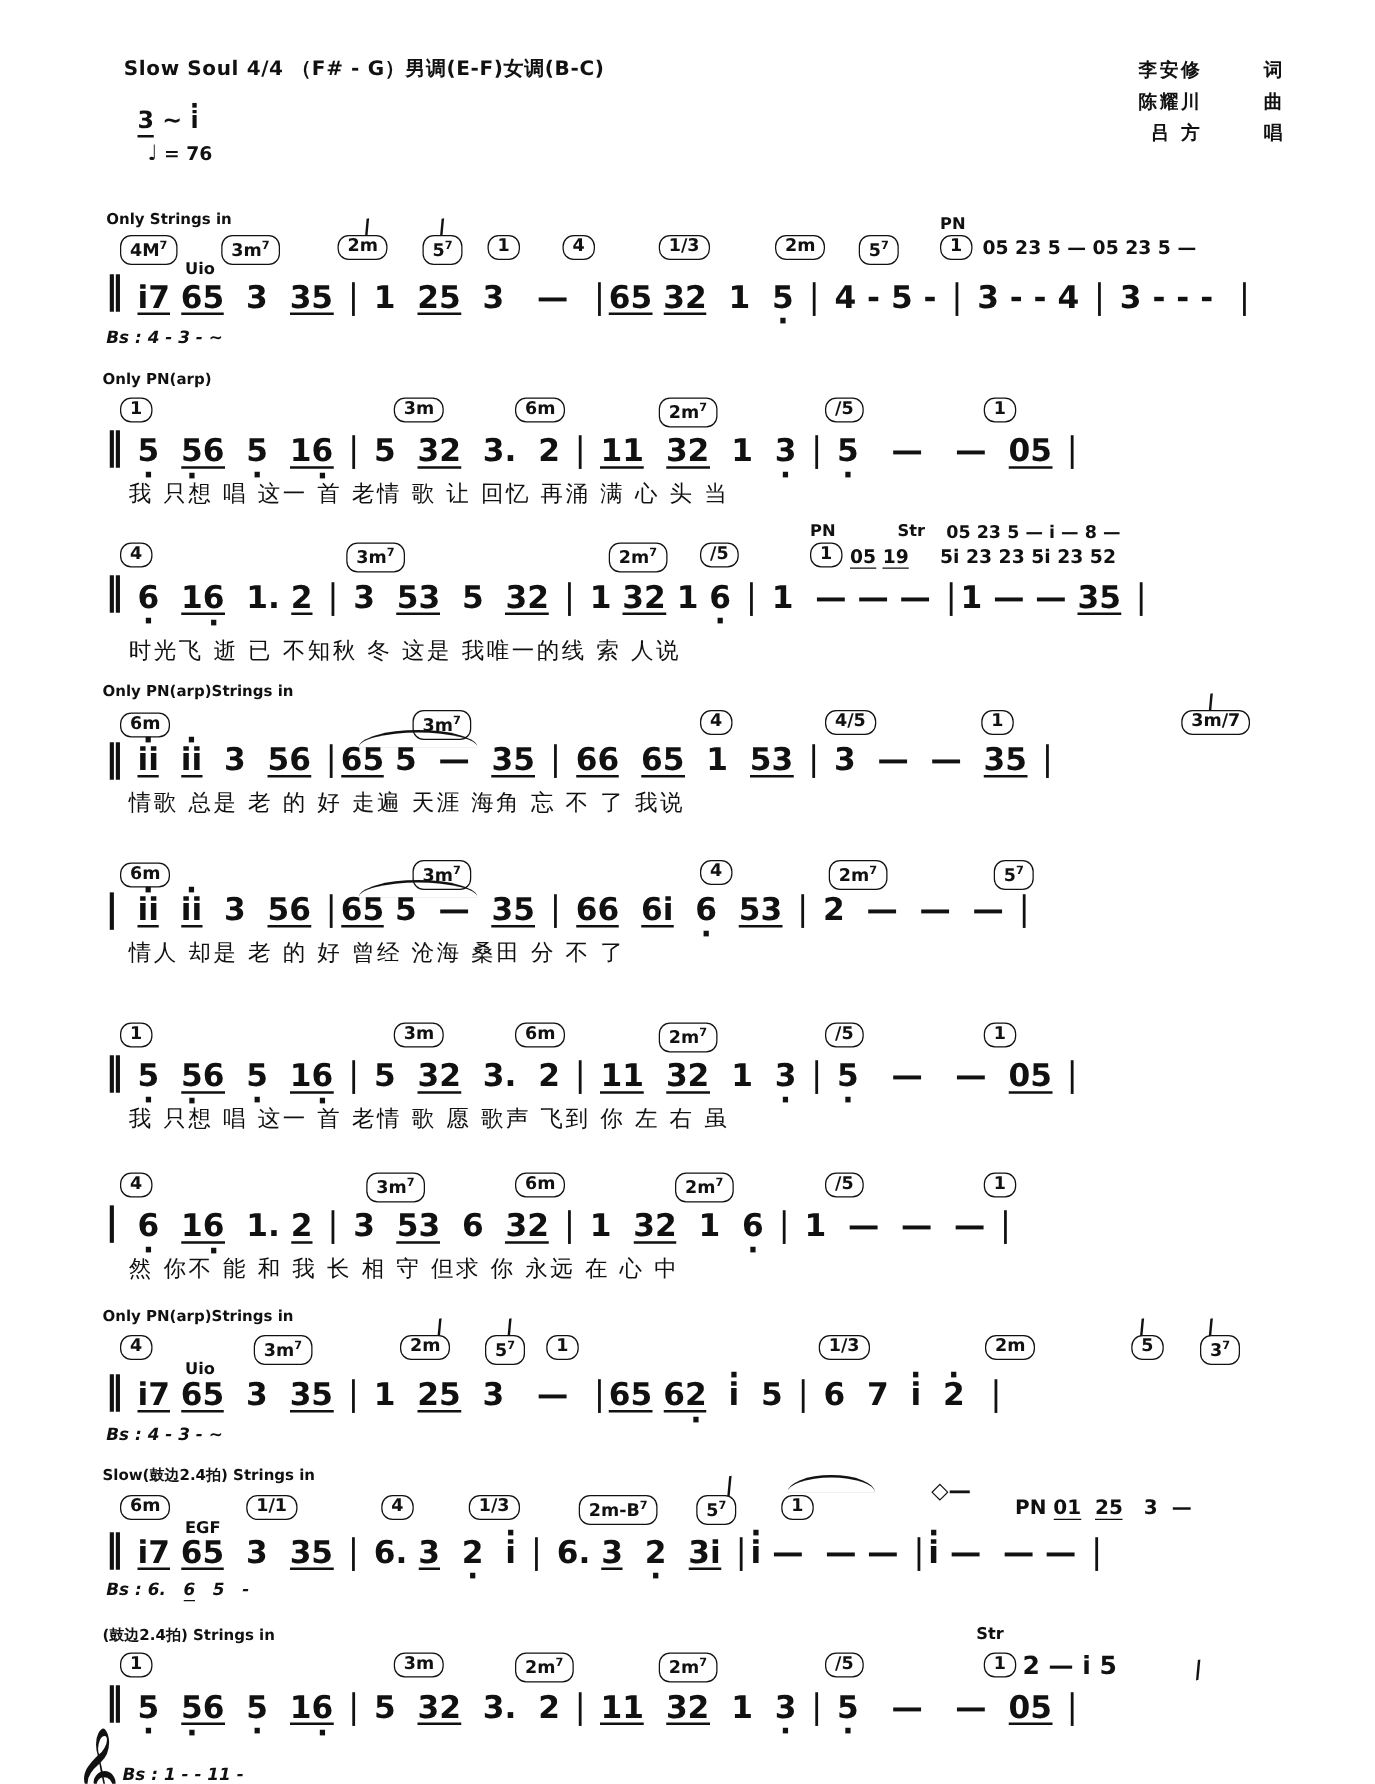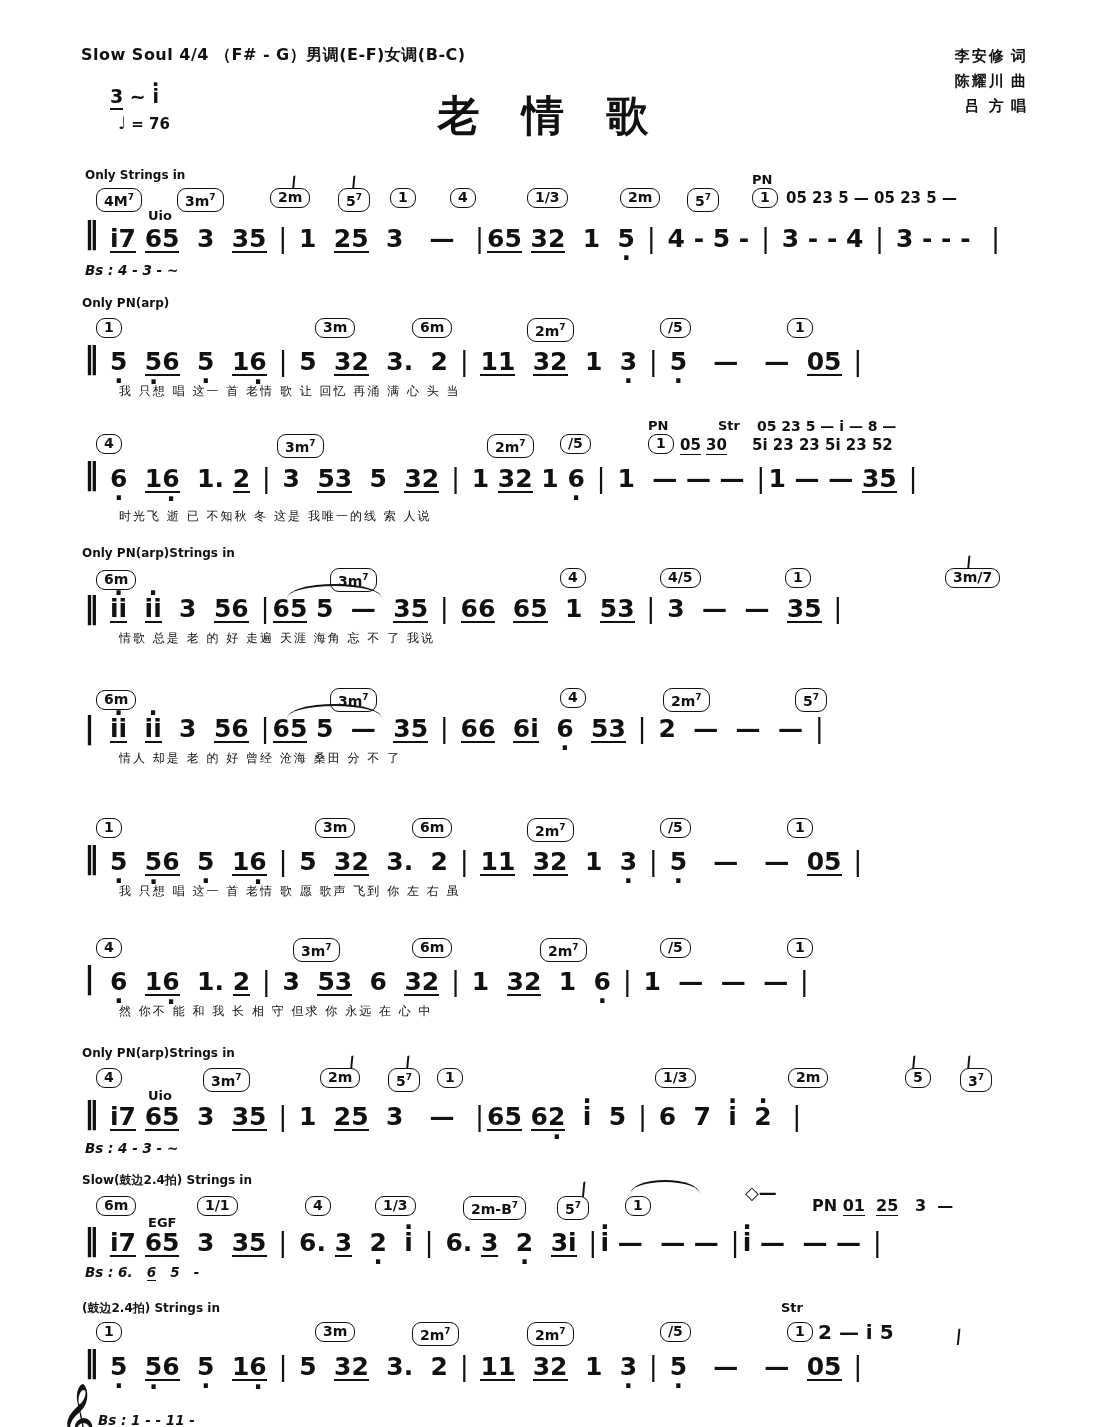--- a/index.html
+++ b/index.html
@@ -8,21 +8,21 @@
     background:#ffffff;
     font-family:"Liberation Serif", serif;
     color:#111;
     position:relative;
     overflow:hidden;
   }
   .sheet{position:relative;width:1100px;height:1427px;}
 
   
   .hdr-left{
-    position:absolute;left:81px;top:45px;
+    position:absolute;left:99px;top:45px;
     font-family:"DejaVu Sans", sans-serif;
     font-weight:bold;font-size:16px;letter-spacing:.5px;
   }
   .tonic{
     position:absolute;left:110px;top:85px;
     font-family:"DejaVu Sans", sans-serif;
     font-weight:bold;font-size:19px;
   }
   .tonic .u{border-bottom:2px solid #111;padding-bottom:1px;}
   .tempo{
@@ -35,21 +35,21 @@
     position:absolute;left:0;right:0;top:88px;
     text-align:center;
     font-family:"DejaVu Sans", sans-serif;
     font-weight:bold;font-size:42px;letter-spacing:14px;
   }
   .credits{
     position:absolute;right:72px;top:44px;
     font-family:"DejaVu Sans", sans-serif;
     font-size:15px;font-weight:bold;line-height:25px;text-align:right;
   }
-  .credits span{letter-spacing:2px;}
+  .credits span{letter-spacing:2px;margin-left:44px;}
 
   
   .sys{position:absolute;left:0;width:1100px;}
   .lbl{
     position:absolute;
     font-family:"DejaVu Sans", sans-serif;
     font-weight:bold;font-size:12px;white-space:nowrap;
   }
   .chord{
     position:absolute;
@@ -67,21 +67,21 @@
   }
   .notes .bar{font-weight:normal;font-size:27px;padding:0 3px;}
   .u1{border-bottom:2px solid #111;display:inline-block;line-height:.95em;}
   .dot-hi{position:relative;}
   .dot-hi::before{content:"·";position:absolute;left:50%;top:-15px;transform:translateX(-50%);font-size:24px;}
   .dot-lo{position:relative;}
   .dot-lo::after{content:"·";position:absolute;left:50%;bottom:-19px;transform:translateX(-50%);font-size:24px;}
   .lyr{
     position:absolute;
     font-family:"DejaVu Sans", sans-serif;
-    font-size:12px;white-space:nowrap;margin-left:16px;
+    font-size:18px;white-space:nowrap;
   }
   .bs{
     position:absolute;
     font-family:"DejaVu Sans", sans-serif;
     font-style:italic;font-size:13.5px;font-weight:bold;white-space:nowrap;
   }
   .tiny{
     position:absolute;
     font-family:"DejaVu Sans", sans-serif;
     font-weight:bold;font-size:13px;white-space:nowrap;
@@ -104,21 +104,20 @@
   }
 </style>
 </head>
 <body>
 
 <div class="sheet">
 
   <div class="hdr-left">Slow Soul 4/4 （F# - G）男调(E-F)女调(B-C)</div>
   <div class="tonic"><span class="u">3</span> ~ <span style="position:relative">i<span style="position:absolute;left:50%;top:-13px;transform:translateX(-50%);font-size:20px">·</span></span></div>
   <div class="tempo"><span class="note">♩</span> <span>= 76</span></div>
-  <div class="title">老 情 歌</div>
   <div class="credits">
     <div><span>李安修</span>&nbsp;<span>词</span></div>
     <div><span>陈耀川</span>&nbsp;<span>曲</span></div>
     <div><span>吕 方</span>&nbsp;<span>唱</span></div>
   </div>
 
   <div class="sys">
     <div class="lbl" style="left:85px;top:168px">Only Strings in</div>
     <div class="slash" style="left:290px;top:172px">/</div>
     <div class="slash" style="left:350px;top:172px">/</div>
@@ -158,21 +157,21 @@
   </div>
 
   <div class="sys">
     <div class="chord" style="left:96px;top:434px">4</div>
     <div class="chord" style="left:277px;top:434px">3m<sup>7</sup></div>
     <div class="chord" style="left:487px;top:434px">2m<sup>7</sup></div>
     <div class="chord" style="left:560px;top:434px">/5</div>
     <div class="chord" style="left:648px;top:434px">1</div>
     <div class="tiny" style="left:648px;top:418px">PN</div>
     <div class="tiny" style="left:718px;top:418px">Str</div>
-    <div class="tiny" style="left:680px;top:436px;font-size:15px"><span class="ul">05</span> <span class="ul">30</span></div>
+    <div class="tiny" style="left:680px;top:436px;font-size:15px"><span class="ul">05</span> <span class="ul">19</span></div>
     <div class="tiny" style="left:757px;top:418px;font-size:14px">05 23   5 —  i —  8 —</div>
     <div class="tiny" style="left:752px;top:436px;font-size:15px">5i 23   23 5i   23 52</div>
     <div class="rep" style="left:84px;top:456px">‖</div>
     <div class="notes" style="left:110px;top:462px">
       <span class="dot-lo">6</span>&nbsp; <span class="u1">1<span class="dot-lo">6</span></span>&nbsp; 1.&nbsp;<span class="u1">2</span> <span class="bar">|</span> 3&nbsp; <span class="u1">53</span>&nbsp; 5&nbsp; <span class="u1">32</span> <span class="bar">|</span> 1&nbsp;<span class="u1">32</span>&nbsp;1&nbsp;<span class="dot-lo">6</span> <span class="bar">|</span> 1&nbsp; —&nbsp;—&nbsp;— <span class="bar">|</span>1&nbsp;—&nbsp;—&nbsp;<span class="u1">35</span> <span class="bar">|</span>
     </div>
     <div class="lyr" style="left:103px;top:508px;letter-spacing:2px">时光飞 逝 已 不知秋 冬 这是 我唯一的线  索                    人说</div>
   </div>
 
   <div class="sys">

